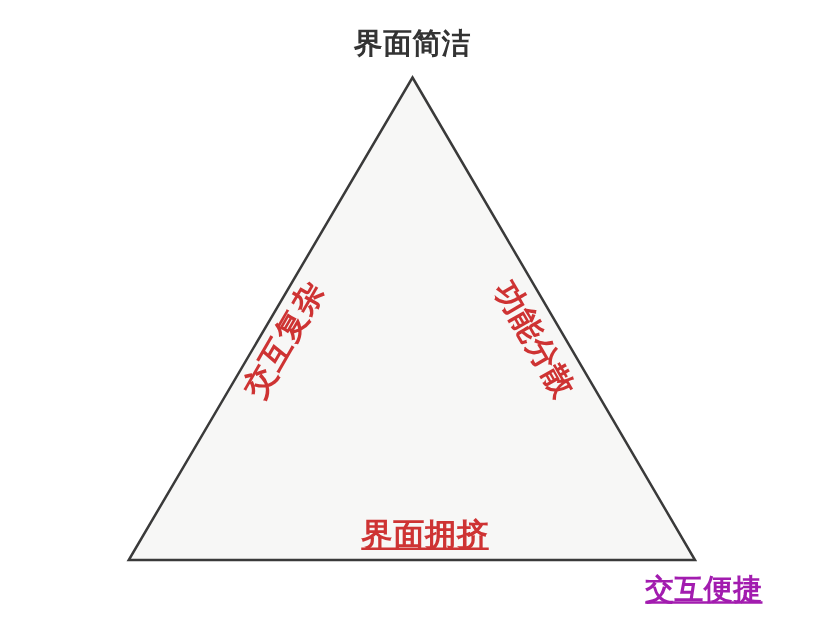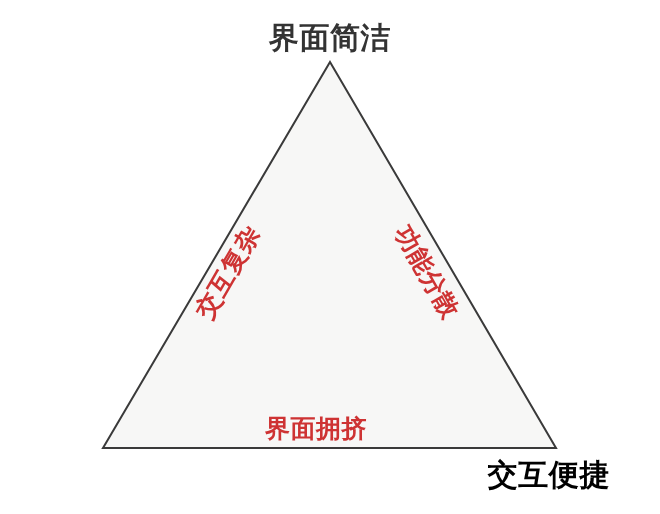--- a/index.html
+++ b/index.html
@@ -28,21 +28,21 @@
   }
   .label {
     position: absolute;
     white-space: nowrap;
     line-height: 1;
     font-weight: 700;
     letter-spacing: 0.02em;
   }
   .vertex-label {
     color: #333333;
-    font-size: 30px;
+    font-size: 23px;
   }
   .edge-label {
     color: #ce3333;
     font-size: 25px;
     font-weight: 700;
   }
   
   #label-apex {
     left: 330px;
     top: 23px;
@@ -68,38 +68,39 @@
   }
   
   #label-right-edge {
     left: 427px;
     top: 272px;
     transform: translate(-50%, -50%) rotate(60deg);
     transform-origin: 50% 50%;
   }
   
   #label-bottom-edge {
-    left: 316px;
+    left: 340px;
     top: 416px;
     transform: translateX(-50%);
+    text-decoration: underline;
   }
 </style>
 </head>
 <body>
 
 <div id="stage" style="width: 660px; height: 514px; background: rgb(255, 255, 255);">
 
   <svg id="triangle-svg" viewBox="0 0 660 514" xmlns="http://www.w3.org/2000/svg">
     <polygon id="tri-poly" points="330,62 556,448 103,448" fill="#f7f7f6" stroke="#3a3a3a" stroke-width="2" stroke-linejoin="miter"></polygon>
   </svg>
 
   <div class="label vertex-label" id="label-apex" style="color: rgb(51, 51, 51);">界面简洁</div>
 
 
-  <div class="label vertex-label" id="label-bottom-right" style="color: #000000;">交互便捷</div>
+  <div class="label vertex-label" id="label-bottom-right" style="color: #a21caf; text-decoration: underline;">交互便捷</div>
 
   <div class="label edge-label" id="label-left-edge" style="color: rgb(206, 51, 51);">交互复杂</div>
 
   <div class="label edge-label" id="label-right-edge" style="color: rgb(206, 51, 51);">功能分散</div>
 
   <div class="label edge-label" id="label-bottom-edge" style="color: rgb(206, 51, 51);">界面拥挤</div>
 
 </div>
 
 </body></html>

